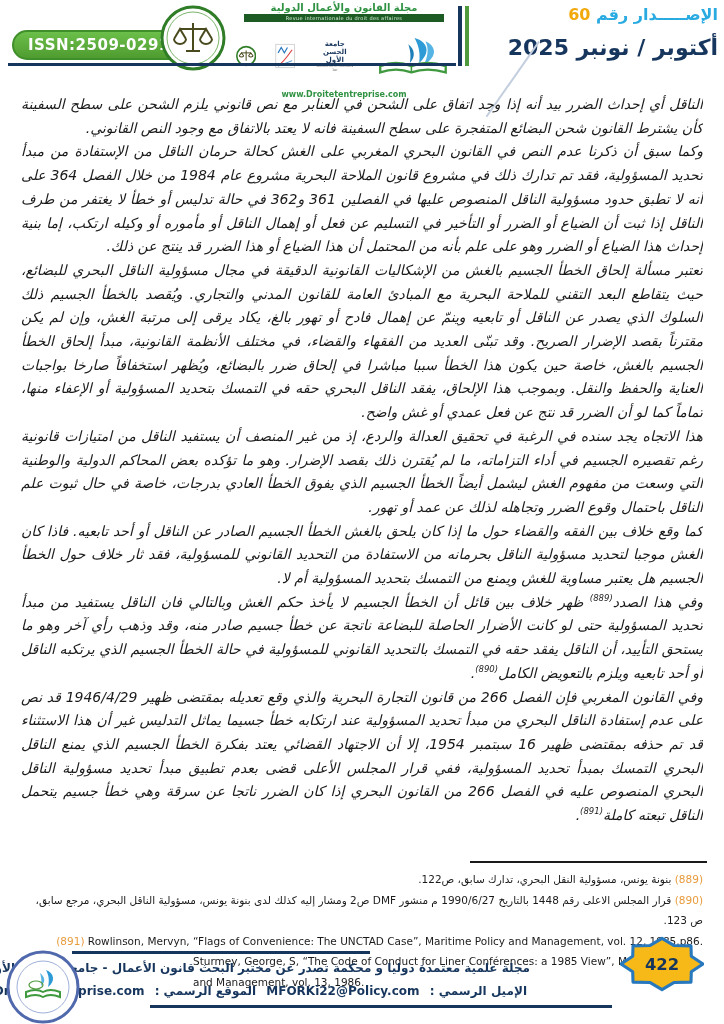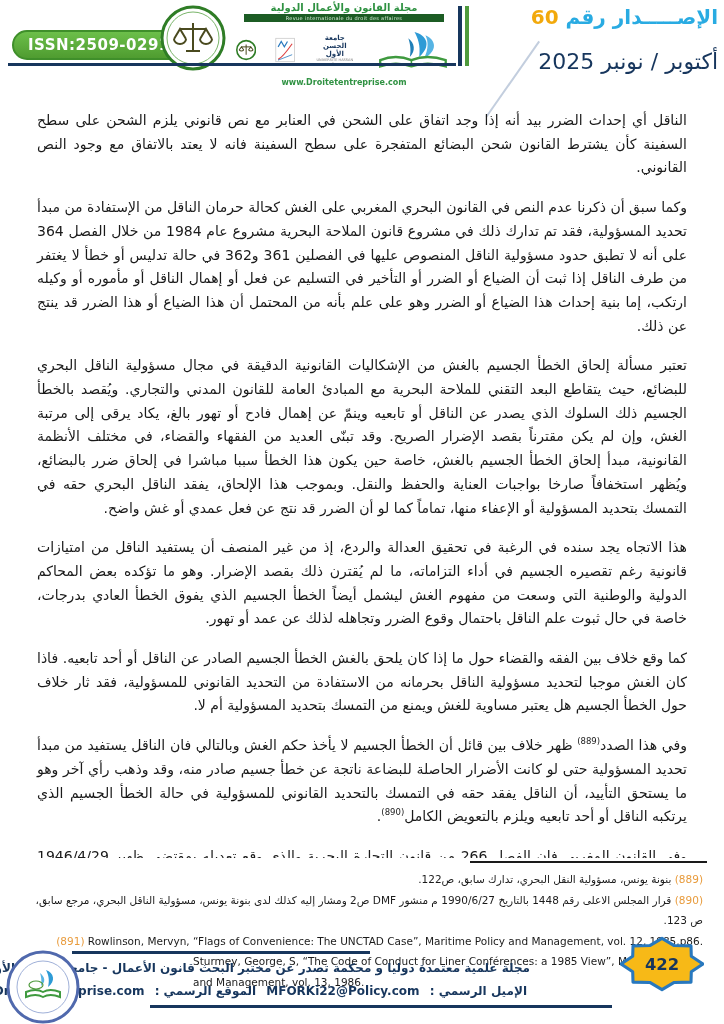--- a/index.html
+++ b/index.html
@@ -8,40 +8,40 @@
 
   
   .issn-pill{position:absolute;left:12px;top:30px;padding:4px 14px;border-radius:18px;
     background:linear-gradient(#6cbf4a,#4f9c30);border:2px solid #3f8f2a;color:#fff;
     font-size:15px;font-weight:bold;letter-spacing:.5px;}
   .lab-logo{position:absolute;left:160px;top:5px;width:66px;height:66px;}
   .center-logo{position:absolute;left:234px;top:2px;width:220px;height:82px;}
   .cl-title{font-size:10px;font-weight:bold;color:#2f9242;text-align:center;direction:rtl;}
   .cl-banner{margin:1px 10px;background:#1c5c24;color:#d9ecd9;font-size:5px;text-align:center;
     padding:1px 0;letter-spacing:.3px;}
-  .cl-mid{display:flex;align-items:center;gap:19px;padding:6px 2px;height:42px;}
+  .cl-mid{display:flex;align-items:center;gap:19px;padding:12px 2px;height:42px;}
   .cl-univ{width:52px;text-align:center;}
   .cl-univ-ar{font-size:7px;color:#17365d;font-weight:bold;direction:rtl;}
   .cl-univ-fr{font-size:3.5px;color:#777;}
   .cl-web{font-size:8px;font-weight:bold;color:#2f9242;text-align:center;margin-top:1px;}
   .vbars{position:absolute;left:458px;top:6px;height:60px;display:flex;gap:3px;}
   .vbars .bar-navy{width:4px;height:100%;background:#17365d;}
   .vbars .bar-green{width:4px;height:100%;background:#4e9a3c;}
   .issue-block{position:absolute;left:472px;top:5px;right:6px;text-align:right;direction:rtl;}
-  .issue-line{font-size:20px;font-weight:bold;color:#29abe2;white-space:nowrap;}
+  .issue-line{font-size:16px;font-weight:bold;color:#29abe2;white-space:nowrap;}
   .issue-num{color:#f2a90c;}
-  .issue-date{font-size:22px;font-weight:normal;color:#17365d;margin-top:20px;white-space:nowrap;}
+  .issue-date{font-size:22px;font-weight:bold;color:#17365d;margin-top:11px;white-space:nowrap;}
   .pen-line{position:absolute;left:540px;top:42px;width:92px;height:2px;background:#c3cede;
     transform:rotate(125deg);transform-origin:0 0;}
   .header-rule{position:absolute;left:8px;top:63px;width:448px;height:3px;background:#17365d;}
 
   
   .body-text{position:absolute;top:93px;left:21px;right:21px;height:765px;overflow:hidden;
     direction:rtl;text-align:justify;font-size:14px;line-height:23.7px;color:#1a1a1a;}
-  .para{margin:16px;}
+  .para{margin:0;font-style:italic;}
   .heading{font-weight:bold;}
   .body-text sup{font-size:8.5px;line-height:0;}
 
   
   .fn-sep{position:absolute;left:470px;top:861px;width:237px;height:2px;background:#1a1a1a;}
   .footnotes{position:absolute;top:869px;left:21px;right:21px;direction:rtl;
     font-size:10.5px;line-height:20.5px;color:#1a1a1a;text-align:right;}
   .fn{position:relative;}
   .fn-num{color:#e89b3c;}
   .fn-ltr{direction:ltr;}

